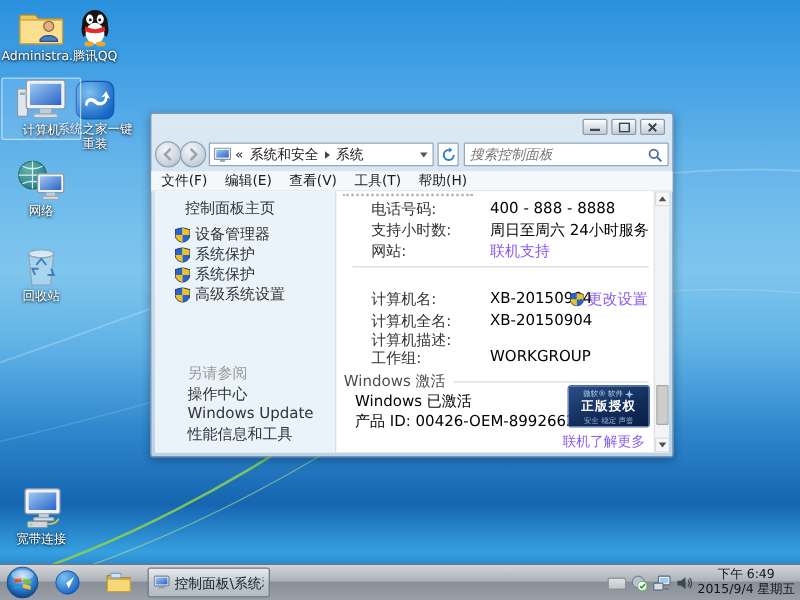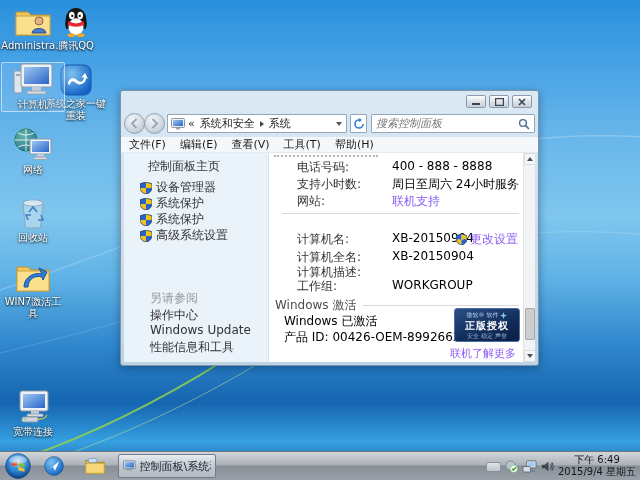--- a/index.html
+++ b/index.html
@@ -198,30 +198,20 @@
           <path d="M1 12 H23 M12 1 V23 M4 5 Q12 9 20 5 M4 19 Q12 15 20 19" stroke="rgba(255,255,255,.8)" stroke-width="1" fill="none"></path>
           <rect x="16" y="11" width="21" height="15" rx="1.5" fill="#eef2f6" stroke="#8b97a5"></rect>
           <rect x="18" y="13" width="17" height="11" fill="url(#scr)"></rect>
           <rect x="23" y="26" width="7" height="3" fill="#c2ccd6"></rect>
           <rect x="20" y="29" width="13" height="2.5" rx="1" fill="#d6dde5" stroke="#9aa6b2"></rect>
         </svg>
     </div>
     <div class="dicon-label">网络</div>
   </div>
 
-  <div class="dicon" style="left:1px;top:260px">
-    <div class="dicon-img">
-      <svg width="34" height="32" viewBox="0 0 34 32">
-          <path d="M1 5 L12 5 L15 8 L33 8 L33 29 L1 29 Z" fill="#f0c75e" stroke="#b88f2e"></path>
-          <rect x="1" y="9" width="32" height="20" fill="#fadf8e" stroke="#c9a23e"></rect>
-          <path d="M8 25 C8 14 20 10 26 12 L23 6 L31 10 L27 18 L26 15 C19 13 12 17 12 25 Z" fill="#2e7fd6" stroke="#1a4f9a"></path>
-        </svg>
-    </div>
-    <div class="dicon-label">WIN7激活工具</div>
-  </div>
 
 
   <div class="dicon" style="left:1px;top:390px">
     <div class="dicon-img">
       <svg width="38" height="34" viewBox="0 0 38 34">
           <rect x="6" y="1" width="28" height="20" rx="2" fill="#eef2f6" stroke="#8b97a5"></rect>
           <rect x="9" y="4" width="22" height="14" fill="url(#scr)"></rect>
           <rect x="17" y="21" width="8" height="3" fill="#c2ccd6"></rect>
           <rect x="13" y="24" width="16" height="2.5" rx="1" fill="#d6dde5" stroke="#9aa6b2"></rect>
           <rect x="8" y="27" width="16" height="5" rx="1.5" fill="#cfd6dd" stroke="#8b97a5"></rect>

